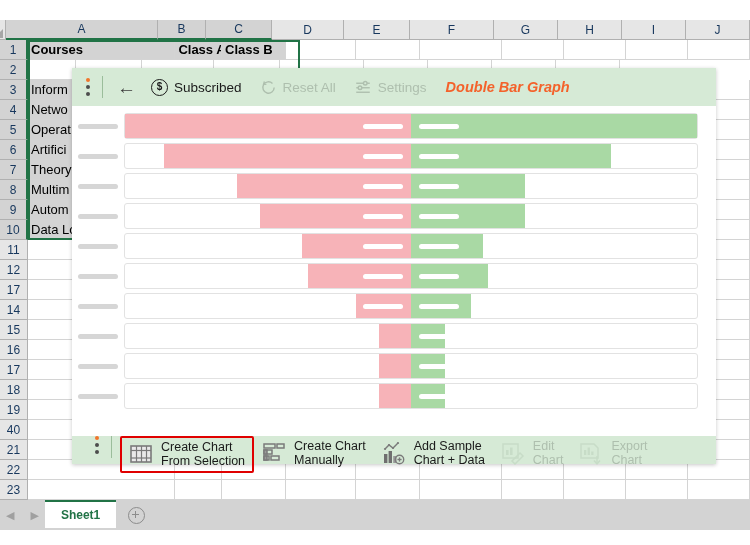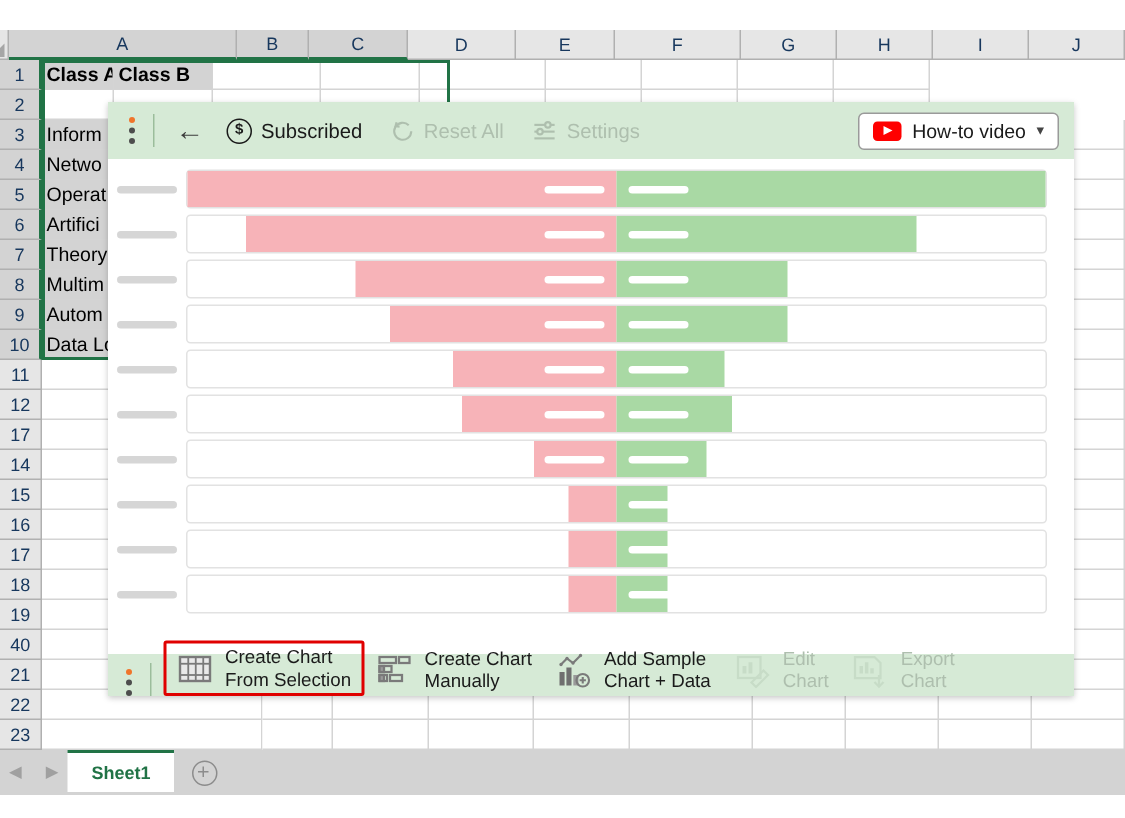--- a/index.html
+++ b/index.html
@@ -75,21 +75,21 @@
   .bar-row{position:relative;height:28px;margin-bottom:2px;display:flex;align-items:center;}
   .ylabel{width:52px;display:flex;align-items:center;justify-content:center;flex:0 0 52px;}
   .ylabel-ph{width:40px;height:5px;border-radius:3px;background:#d6d6d6;}
   .track{position:relative;flex:1;height:26px;border:1px solid #e2e2e2;border-radius:3px;box-sizing:border-box;background:#fff;margin-right:18px;}
   .bar{position:absolute;top:0;height:24px;}
   .bar.left{background:#f7b3b8;}
   .bar.right{background:#a9d9a4;}
   .bar-ph{position:absolute;top:9.5px;height:5px;border-radius:3px;background:#fff;}
 
   
-  .panel-bottom{position:absolute;left:0;bottom:0;width:644px;height:28px;background:#d6ead6;display:flex;align-items:flex-end;padding:0 8px;box-sizing:border-box;}
+  .panel-bottom{position:absolute;left:0;bottom:0;width:644px;height:28px;background:#d6ead6;display:flex;align-items:flex-start;padding:0 19px;box-sizing:border-box;}
   .act{display:flex;align-items:center;gap:8px;padding:3px 8px;font-size:12.5px;line-height:1.15;color:#1a1a1a;white-space:nowrap;}
   .act.disabled{color:#aebfae;}
   .act .lbl{display:flex;flex-direction:column;}
   .act.sel{border:2px solid #e00000;border-radius:2px;padding:2px 7px;}
   .ic{width:24px;height:24px;flex:0 0 24px;}
 </style>
 </head>
 <body>
 
 <div id="app">
@@ -135,20 +135,21 @@
         <div class="rh">18</div>
         <div class="rh">19</div>
         <div class="rh">40</div>
         <div class="rh">21</div>
         <div class="rh">22</div>
         <div class="rh">23</div>
       </div>
 
     <div class="grid-body" id="gridbody">
         <div class="grow">
+          <div class="gcell hdr" style="width: 152px;">Courses</div>
           <div class="gcell hdr" style="width: 48px;">Class A</div>
           <div class="gcell hdr" style="width: 66px;">Class B</div>
           <div class="gcell" style="width: 72px;"></div>
           <div class="gcell" style="width: 66px;"></div>
           <div class="gcell" style="width: 84px;"></div>
           <div class="gcell" style="width: 64px;"></div>
           <div class="gcell" style="width: 64px;"></div>
           <div class="gcell" style="width: 64px;"></div>
           <div class="gcell" style="width: 64px;"></div>
         </div>
@@ -466,28 +467,24 @@
             <line x1="3" y1="7" x2="21" y2="7"></line>
               <circle cx="15" cy="7" r="2.4" fill="#d6ead6"></circle>
             <line x1="3" y1="13" x2="21" y2="13"></line>
               <circle cx="8" cy="13" r="2.4" fill="#d6ead6"></circle>
             <line x1="3" y1="19" x2="21" y2="19"></line>
           </svg>
         </span>
         <span>Settings</span>
       </div>
 
+      <div class="panel-title">Double Bar Graph</div>
 
       <div class="spacer"></div>
 
-      <div class="video-btn">
-        <span class="yt"></span>
-        <span>How-to video</span>
-        <span class="chev">▾</span>
-      </div>
     </div>
 
     <div class="panel-body" id="chartbody">
         <div class="bar-row">
           <div class="ylabel">
             <div class="ylabel-ph"></div>
           </div>
           <div class="track">
             <div class="bar left" style="left: 0%; width: 50%; background: rgb(247, 179, 184);">
               <div class="bar-ph" style="width: 40px; right: 8px;"></div>

